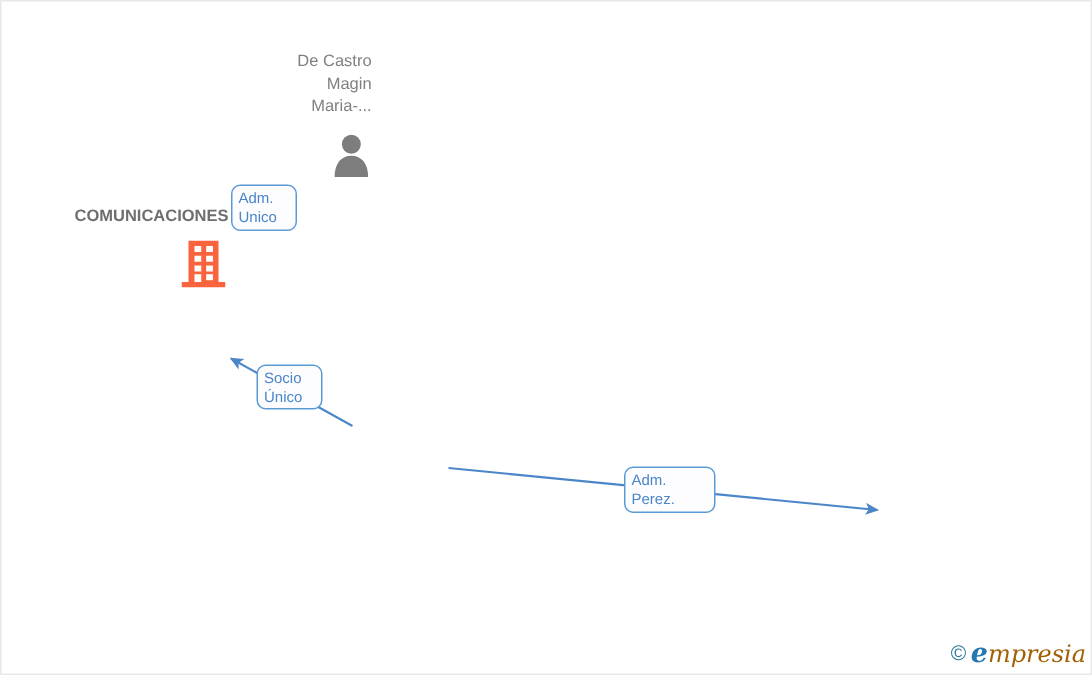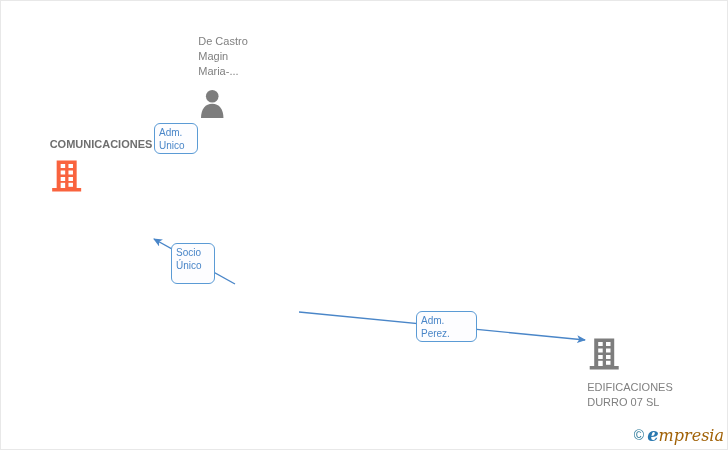--- a/index.html
+++ b/index.html
@@ -6,21 +6,21 @@
   .canvas{
     position:relative;
     width:728px;height:450px;
     background:#ffffff;
     overflow:hidden;
     font-family:"Liberation Sans", sans-serif;
     box-sizing:border-box;
     border:1px solid #e8e8e8;
   }
   .edges{position:absolute;left:0;top:0;z-index:1;}
-  .node{position:absolute;z-index:2;text-align:left;cursor:pointer;}
+  .node{position:absolute;z-index:2;text-align:right;cursor:pointer;}
   .node-label{
     font-size:11px;line-height:15px;color:#808080;
     white-space:nowrap;
   }
   .node-label.strong{font-weight:bold;color:#6e6e6e;}
   .icon-wrap{display:block;margin:0 auto;}
   .rel-box{
     position:absolute;z-index:3;
     border:1.5px solid #5b9bd5;border-radius:6px;
     background:#fdfdff;
@@ -79,45 +79,27 @@
         <rect x="18.8" y="11.5" width="4.5" height="4" fill="#ffffff"></rect>
         <rect x="11" y="18" width="4.5" height="4" fill="#ffffff"></rect>
         <rect x="18.8" y="18" width="4.5" height="4" fill="#ffffff"></rect>
         <rect x="11" y="23.8" width="4.5" height="5.2" fill="#ffffff"></rect>
         <rect x="18.8" y="23.8" width="4.5" height="4" fill="#ffffff"></rect>
       </svg>
     </span>
   </div>
 
 
-  <div class="node tcenter" style="left:629px;top:336px;">
-    <span class="icon-wrap">
-      <svg width="34" height="33" viewBox="0 0 34 33">
-        <rect x="2.5" y="29" width="29" height="3.5" fill="#7d7d7d"></rect>
-        <rect x="7" y="1.5" width="20" height="27.5" fill="#7d7d7d"></rect>
-        <rect x="11" y="5" width="4.5" height="4" fill="#ffffff"></rect>
-        <rect x="18.8" y="5" width="4.5" height="4" fill="#ffffff"></rect>
-        <rect x="11" y="11.5" width="4.5" height="4" fill="#ffffff"></rect>
-        <rect x="18.8" y="11.5" width="4.5" height="4" fill="#ffffff"></rect>
-        <rect x="11" y="18" width="4.5" height="4" fill="#ffffff"></rect>
-        <rect x="18.8" y="18" width="4.5" height="4" fill="#ffffff"></rect>
-        <rect x="11" y="23.8" width="4.5" height="5.2" fill="#ffffff"></rect>
-        <rect x="18.8" y="23.8" width="4.5" height="4" fill="#ffffff"></rect>
-      </svg>
-    </span>
-    <div class="node-label" style="margin-top:6px;">EDIFICACIONES</div>
-    <div class="node-label">DURRO 07 SL</div>
-  </div>
 
   <div class="rel-box" style="left:153px;top:122px;width:44px;height:31px;">
     <div>Adm.</div>
     <div>Unico</div>
   </div>
 
-  <div class="rel-box" style="left:170px;top:242px;width:44px;height:41px;">
+  <div class="rel-box" style="left:170px;top:242px;width:44px;height:30px;">
     <div>Socio</div>
     <div>Único</div>
   </div>
 
   <div class="rel-box" style="left:415px;top:310px;width:61px;height:31px;">
     <div>Adm.</div>
     <div>Perez.</div>
   </div>
 
   <div class="footer-logo">

